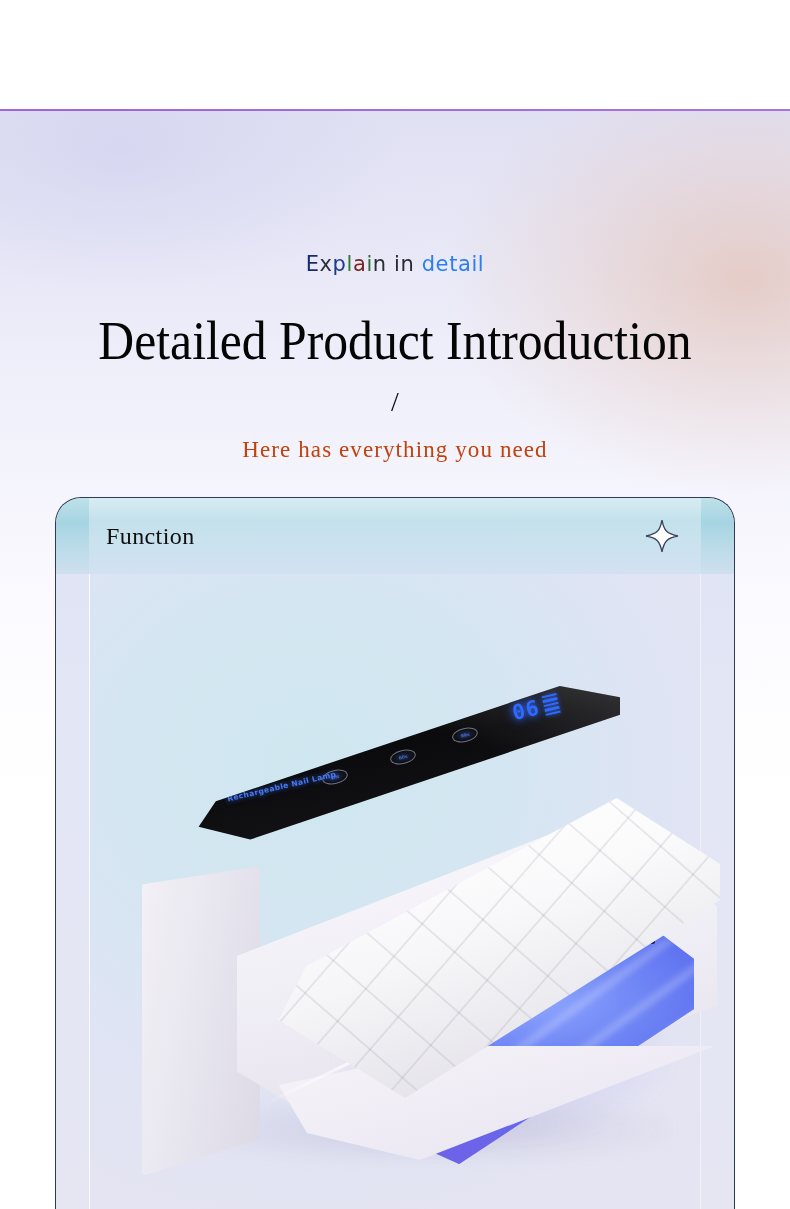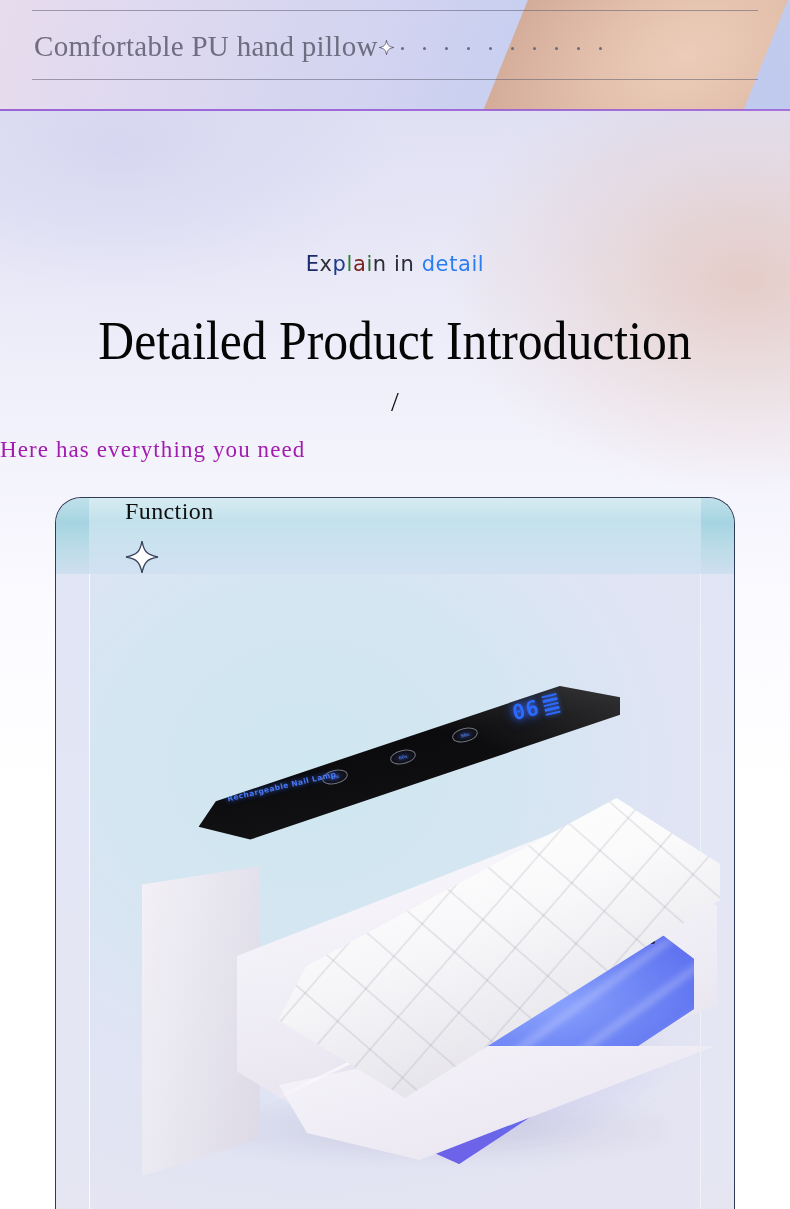--- a/index.html
+++ b/index.html
@@ -149,24 +149,25 @@
     text-align: center;
     font-family: "Liberation Serif", serif;
     font-size: 28px;
     color: #101010;
   }
 
   .sub-title {
     position: absolute;
     left: 0; top: 437px;
     width: 790px;
+    text-align: center;
     font-family: "Liberation Serif", serif;
     font-size: 23px;
     letter-spacing: 1.1px;
-    color: #a21caf;
+    color: #c2410c;
   }
 
   
   .card {
     position: absolute;
     left: 55px; top: 497px;
     width: 680px; height: 712px;
     border: 1.5px solid #2e3a56;
     border-top-left-radius: 26px;
     border-top-right-radius: 26px;
@@ -182,24 +183,23 @@
     background: linear-gradient(180deg, #bfe1ea 0%, #a6d4e2 32%, #b9dbe7 62%, #cfdff0 100%);
     border-top-left-radius: 25px;
     border-top-right-radius: 25px;
   }
   .card-header-inner {
     position: absolute;
     left: 33px; top: 0;
     right: 33px; height: 76px;
     background: linear-gradient(180deg, #d7ecf2 0%, #c3e1ec 30%, #c9e2ee 55%, #d2e1f2 100%);
     display: flex;
-    align-items: flex-start;
+    align-items: center;
     justify-content: space-between;
-    padding: 0 22px 0 36px;
-    flex-direction: column;
+    padding: 0 22px 0 17px;
   }
   .card-title {
     font-family: "Liberation Serif", serif;
     font-size: 24px;
     color: #101010;
     letter-spacing: 0.4px;
   }
   .card-star { width: 34px; height: 34px; }
 
   .card-body {
@@ -417,44 +417,20 @@
     filter: blur(0.6px);
   }
 </style>
 </head>
 <body>
 
 <div class="page">
 
   <div class="page-bg"></div>
 
-  <div class="banner">
-    <div class="banner-skin"></div>
-    <div class="banner-line top"></div>
-    <div class="banner-line bottom"></div>
-
-    <div class="banner-title-wrap">
-      <span class="banner-title">Comfortable PU hand pillow</span>
-      <svg class="banner-star" viewBox="0 0 100 100">
-        <path d="M50 2 C56 34 66 44 98 50 C66 56 56 66 50 98 C44 66 34 56 2 50 C34 44 44 34 50 2 Z" fill="#fdfdff" stroke="#45455a" stroke-width="5"></path>
-      </svg>
-      <span class="banner-dots">
-        <i></i>
-          <i></i>
-          <i></i>
-          <i></i>
-          <i></i>
-          <i></i>
-          <i></i>
-          <i></i>
-          <i></i>
-          <i></i>
-      </span>
-    </div>
-  </div>
   <div class="banner-rule"></div>
 
   <div class="eyebrow">
     <span class="c1">E</span><span class="c2">x</span><span class="c3">p</span><span class="c4">l</span><span class="c5">a</span><span class="c6">i</span><span class="c7">n</span><span class="c7"> in </span><span class="blue">detail</span>
   </div>
 
   <h1 class="main-title">Detailed Product Introduction</h1>
   <div class="slash">/</div>
   <div class="sub-title">Here has everything you need</div>
 

